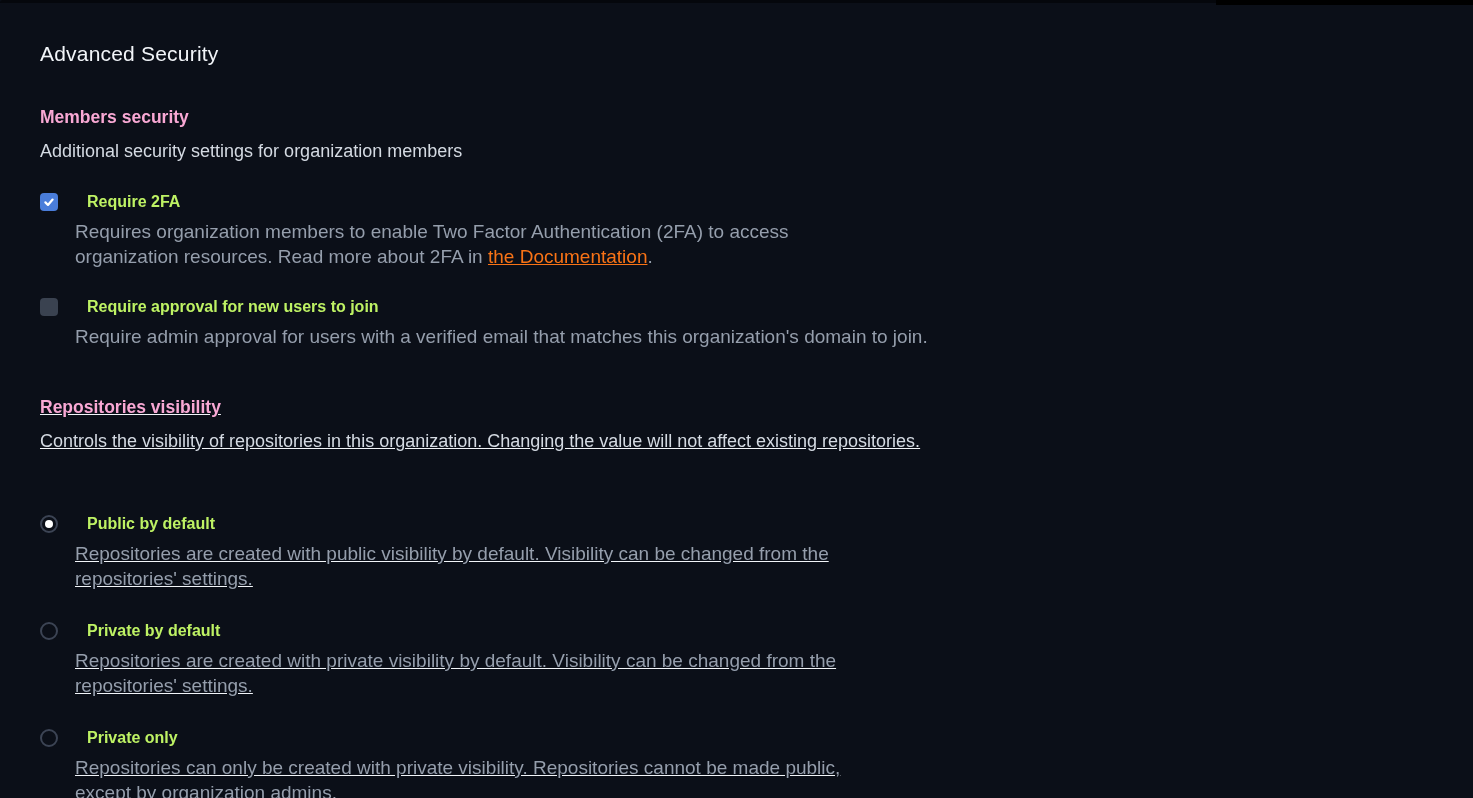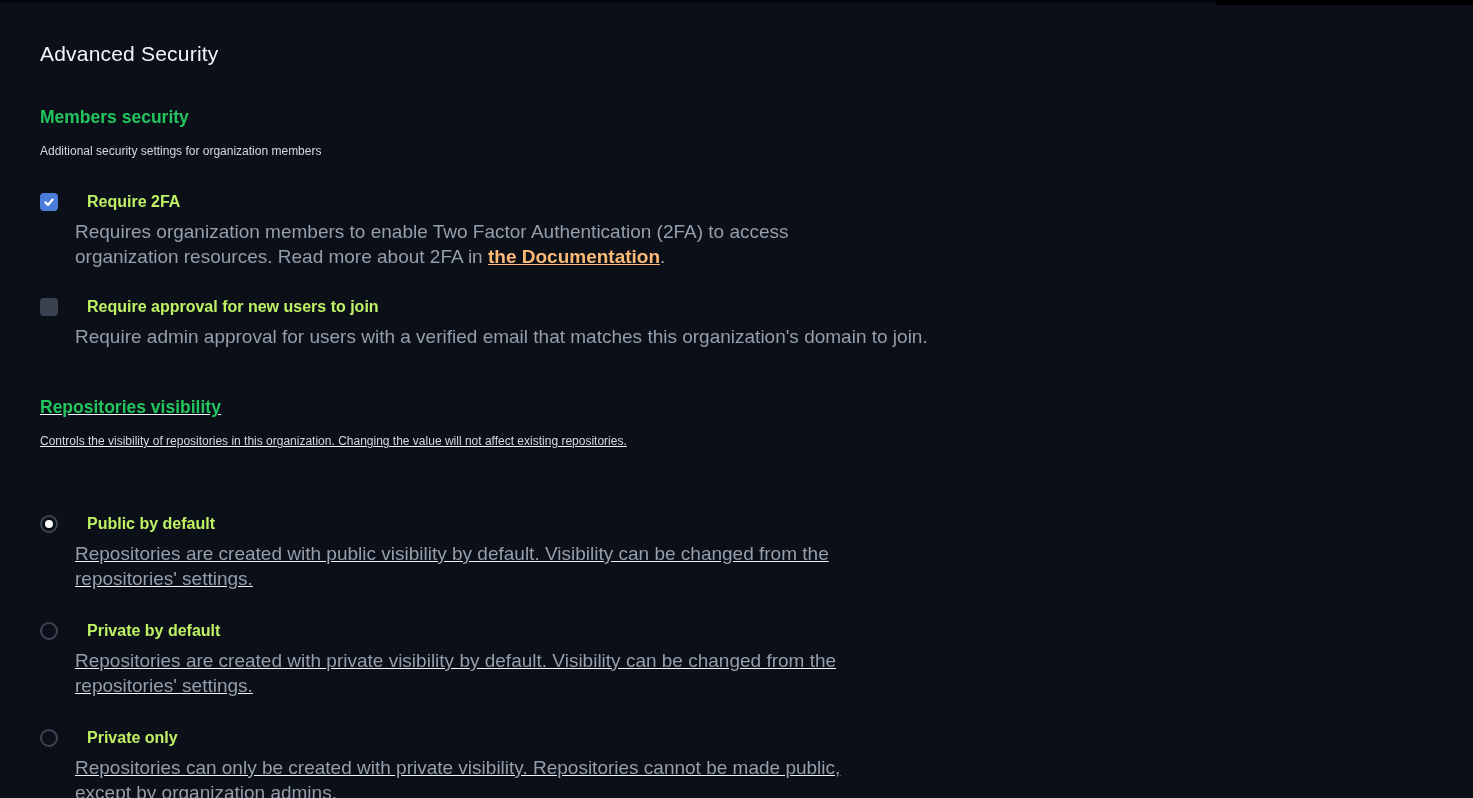--- a/index.html
+++ b/index.html
@@ -28,25 +28,25 @@
     line-height: 22px;
     font-weight: 400;
     color: #f2f5f9;
     margin-bottom: 42px;
     letter-spacing: 0.2px;
   }
   .section-heading {
     font-size: 17.5px;
     line-height: 20px;
     font-weight: 700;
-    color: #22c55e;
+    color: #f9a8d4;
     margin-bottom: 15px;
   }
   .section-subtitle {
-    font-size: 12px;
+    font-size: 18px;
     line-height: 18px;
     font-weight: 400;
     color: #d4dae2;
     margin-bottom: 32px;
   }
   .section-subtitle.repos { margin-bottom: 64px; }
   .option-row {
     display: flex;
     align-items: flex-start;
     margin-bottom: 28px;
@@ -92,24 +92,23 @@
     margin-left: 12px;
   }
   .option-desc {
     font-size: 19px;
     line-height: 25px;
     font-weight: 400;
     color: #959eac;
     white-space: pre-line;
   }
   .option-desc a.doc-link {
-    color: #fdba74;
+    color: #f97316;
     text-decoration: underline;
     cursor: pointer;
-    font-weight: bold;
   }
   .section-members { margin-bottom: 0; }
   .section-repos { margin-top: 48px; text-decoration: underline; }
 </style>
 </head>
 <body>
 
 <div class="top-edge"></div>
 <div class="top-right-notch"></div>
 

